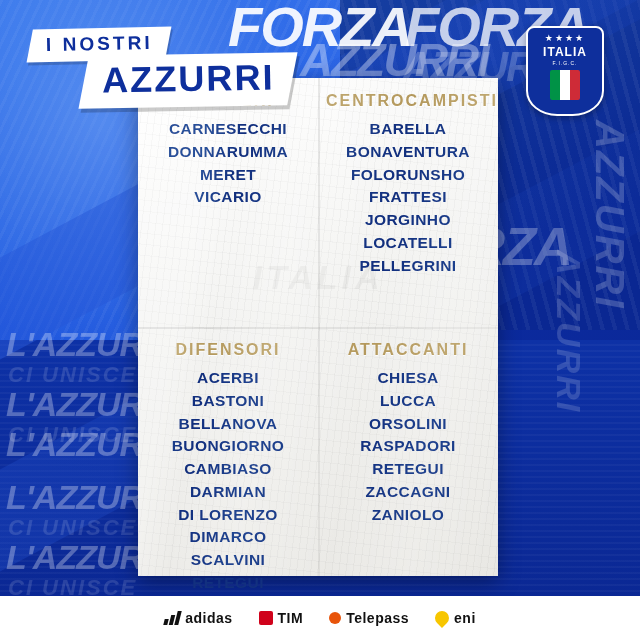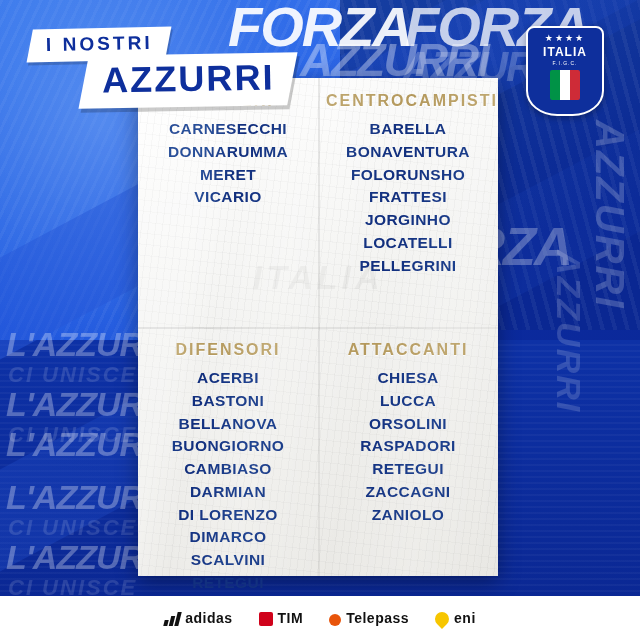--- a/index.html
+++ b/index.html
@@ -267,21 +267,21 @@
     align-items: center;
     justify-content: center;
     gap: 26px;
   }
   .sp {
     font-weight: 900;
     font-size: 14px;
     color: #111;
     letter-spacing: .5px;
     display: flex;
-    align-items: flex-end;
+    align-items: center;
     gap: 5px;
   }
   .sp-adidas .bars {
     display: inline-flex; align-items: flex-end; gap: 2px; height: 13px;
   }
   .sp-adidas .bars i { display:block; width: 4px; background: #111; transform: skewX(-14deg); }
   .sp-adidas .bars i:nth-child(1){ height: 6px; }
   .sp-adidas .bars i:nth-child(2){ height: 10px; }
   .sp-adidas .bars i:nth-child(3){ height: 14px; }
   .sp-tim .sq { display:inline-block; width:14px; height:14px; background:#d0021b; border-radius:2px; }

